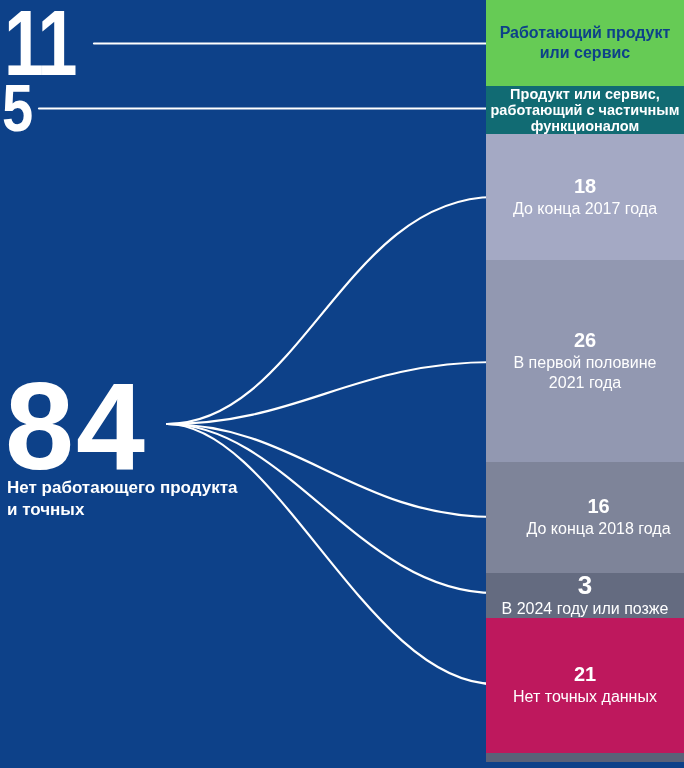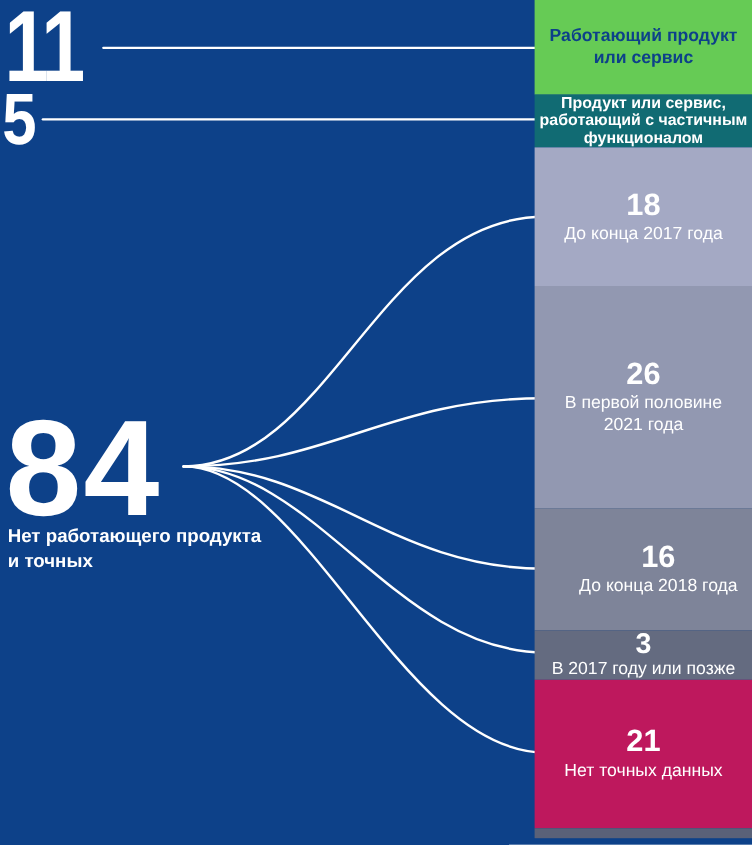--- a/index.html
+++ b/index.html
@@ -20,21 +20,21 @@
     position:absolute; left:7px; top:477px; width:232px;
     color:#FFFFFF; font-size:17px; font-weight:bold; line-height:1.3;
   }
 
   
   .column { position:absolute; left:486px; top:0; width:198px; display:flex; flex-direction:column;border-radius:28px; }
   .box {
     display:flex; flex-direction:column; align-items:center; justify-content:center;
     text-align:center; color:#FFFFFF; box-sizing:border-box;
   }
-  .box-value { font-weight:bold; font-size:28px; line-height:1; margin-bottom:3px; }
+  .box-value { font-weight:bold; font-size:20px; line-height:1; margin-bottom:3px; }
   .box-label { font-size:16px; line-height:1.22; }
   .b0 { height:86px; }
   .b0 .box-label { font-weight:bold; color:#0D4189; max-width:180px; }
   .b1 { height:48px; }
   .b1 .box-label { font-weight:bold; font-size:14.5px; line-height:1.12; max-width:192px; }
   .b2 { height:126px; }
   .b3 { height:202px; }
   .b3 .box-label { max-width:152px; }
   .b4 { height:111px; }
   .b5 { height:45px; }
@@ -78,21 +78,21 @@
     <div class="box b3" style="background: rgb(146, 152, 177);">
       <div class="box-value">26</div>
       <div class="box-label">В первой половине 2021 года</div>
     </div>
     <div class="box b4" style="background: rgb(126, 132, 153); padding-left: 27px;">
       <div class="box-value">16</div>
       <div class="box-label">До конца 2018 года</div>
     </div>
     <div class="box b5" style="background: rgb(100, 107, 128);">
       <div class="box-value">3</div>
-      <div class="box-label">В 2017 году или позже</div>
+      <div class="box-label">В 2024 году или позже</div>
     </div>
     <div class="box b6" style="background: #be185d;">
       <div class="box-value">21</div>
       <div class="box-label">Нет точных данных</div>
     </div>
     <div class="strip" style="background: rgb(90, 97, 120);"></div>
   </div>
 
 </div>
 

